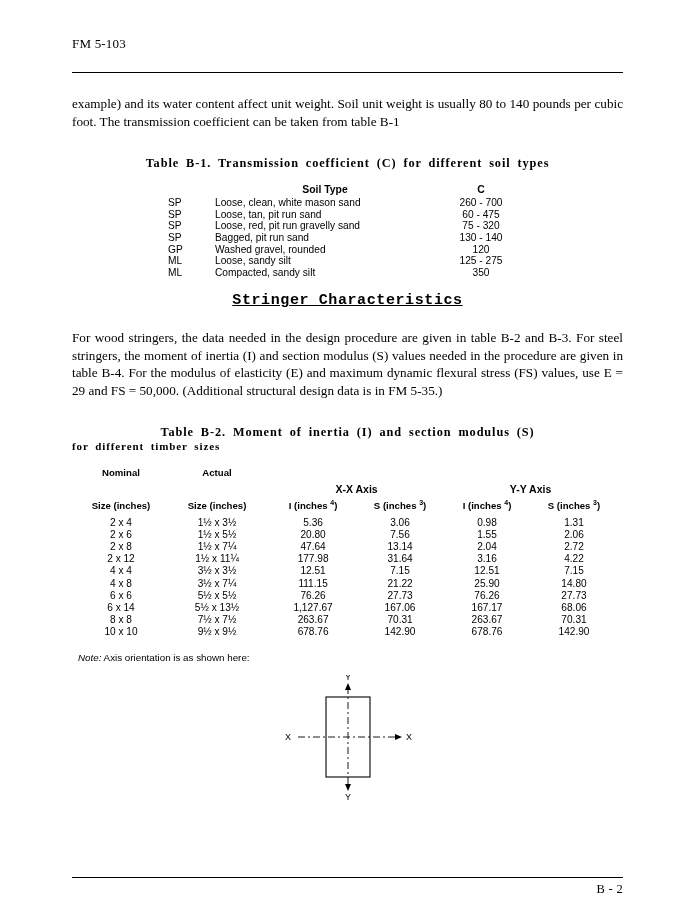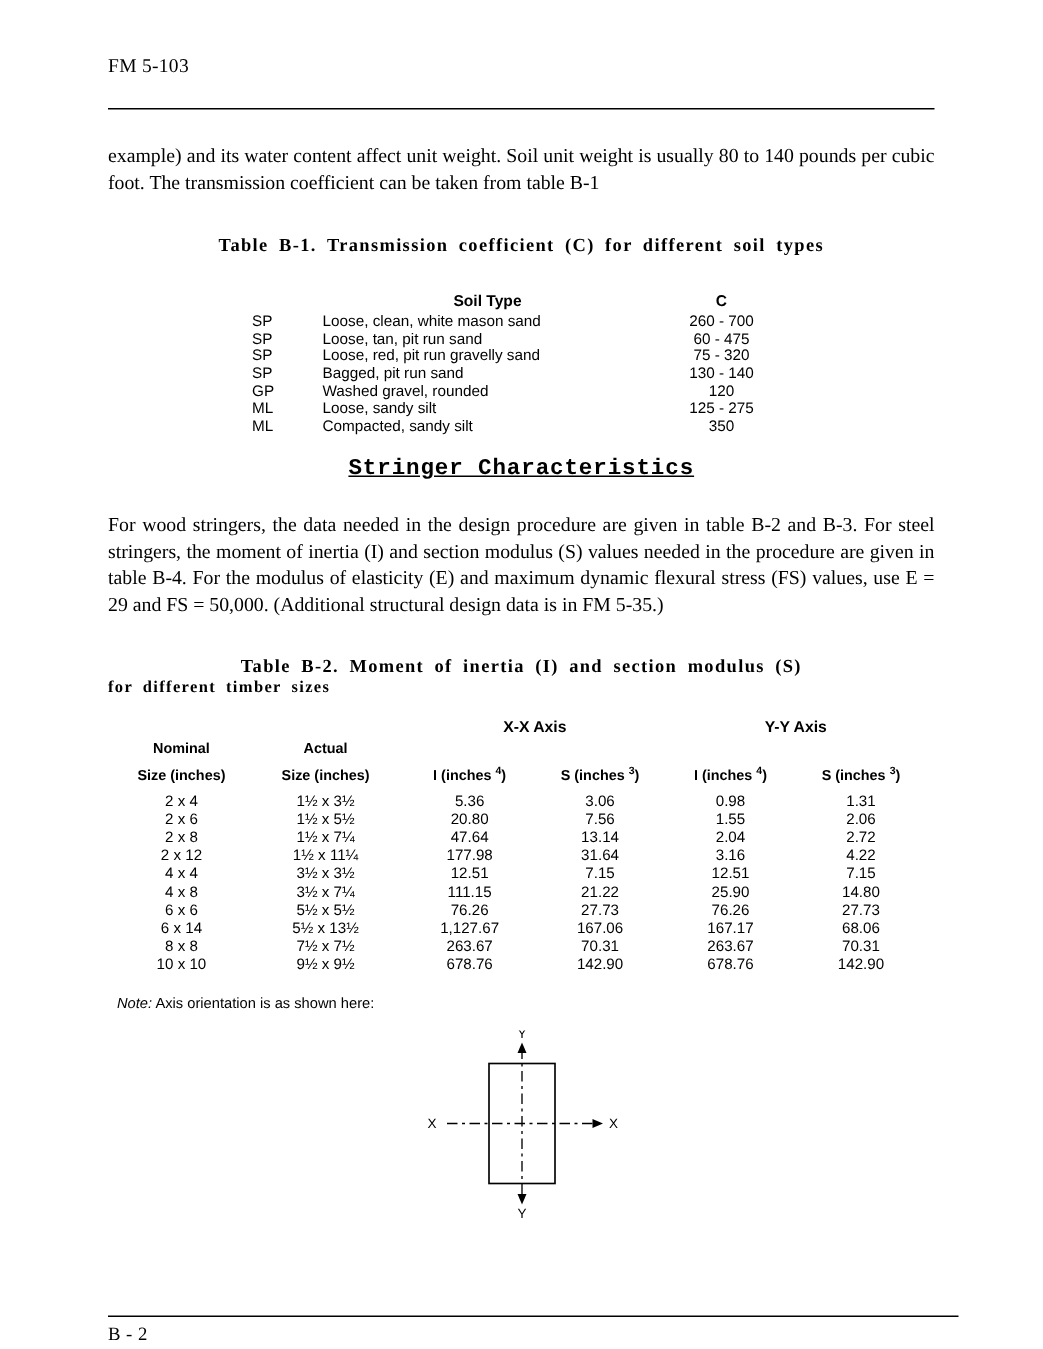--- a/index.html
+++ b/index.html
@@ -63,21 +63,21 @@
     word-spacing: 3px;
   }
 
   table.data {
     border-collapse: collapse;
     font-family: "Liberation Sans", sans-serif;
     font-size: 10.2px;
   }
 
   
-  .b1wrap { margin-top: 24px; display:flex; justify-content:center; }
+  .b1wrap { margin-top: 12px; display:flex; justify-content:center; }
   table.b1 { }
   table.b1 th {
     font-size: 10.4px;
     font-weight: bold;
     text-align: center;
     padding-bottom: 2px;
   }
   table.b1 td {
     padding: 0.3px 0;
     white-space: nowrap;
@@ -136,22 +136,23 @@
   .diagram {
     margin-top: 12px;
     display: flex;
     justify-content: center;
   }
 
   
   .footer {
     position: absolute;
     left: 72px;
-    right: 56px;
+    right: 72px;
     bottom: 38px;
+    text-align: right;
   }
   .footer-rule {
     border-top: 1.5px solid #000;
   }
   .footer-label {
     font-size: 12.5px;
     padding-top: 4px;
     letter-spacing: .3px;
   }
 </style>
@@ -220,35 +221,35 @@
   <div class="section-heading">Stringer Characteristics</div>
 
   <p class="para tight">For wood stringers, the data needed in the design procedure are given in table B-2 and B-3. For steel stringers, the moment of inertia (I) and section modulus (S) values needed in the procedure are given in table B-4. For the modulus of elasticity (E) and maximum dynamic flexural stress (FS) values, use E = 29 and FS = 50,000. (Additional structural design data is in FM 5-35.)</p>
 
   <div class="tbl-caption">Table B-2. Moment  of  inertia  (I)  and  section  modulus  (S)</div>
   <div class="tbl-caption-2">for  different  timber  sizes</div>
 
   <div class="b2wrap">
     <table class="b2">
       <thead>
-        <tr>
-          <th class="c-nom"></th>
-          <th class="c-act"></th>
-          <th class="axis-hdr" colspan="2">X-X Axis</th>
-          <th class="axis-hdr" colspan="2">Y-Y Axis</th>
-        </tr>
         <tr>
           <th class="c-nom colhdr">Nominal</th>
           <th class="c-act colhdr">Actual</th>
           <th class="c-num"></th>
           <th class="c-num"></th>
           <th class="c-num"></th>
           <th class="c-num"></th>
         </tr>
         <tr>
+          <th class="c-nom"></th>
+          <th class="c-act"></th>
+          <th class="axis-hdr" colspan="2">X-X Axis</th>
+          <th class="axis-hdr" colspan="2">Y-Y Axis</th>
+        </tr>
+        <tr>
           <th class="c-nom colhdr">Size (inches)</th>
           <th class="c-act colhdr">Size (inches)</th>
           <th class="c-num colhdr">I (inches <span class="sup">4</span>)</th>
           <th class="c-num colhdr">S (inches <span class="sup">3</span>)</th>
           <th class="c-num colhdr">I (inches <span class="sup">4</span>)</th>
           <th class="c-num colhdr">S (inches <span class="sup">3</span>)</th>
         </tr>
       </thead>
       <tbody>
         <tr>

